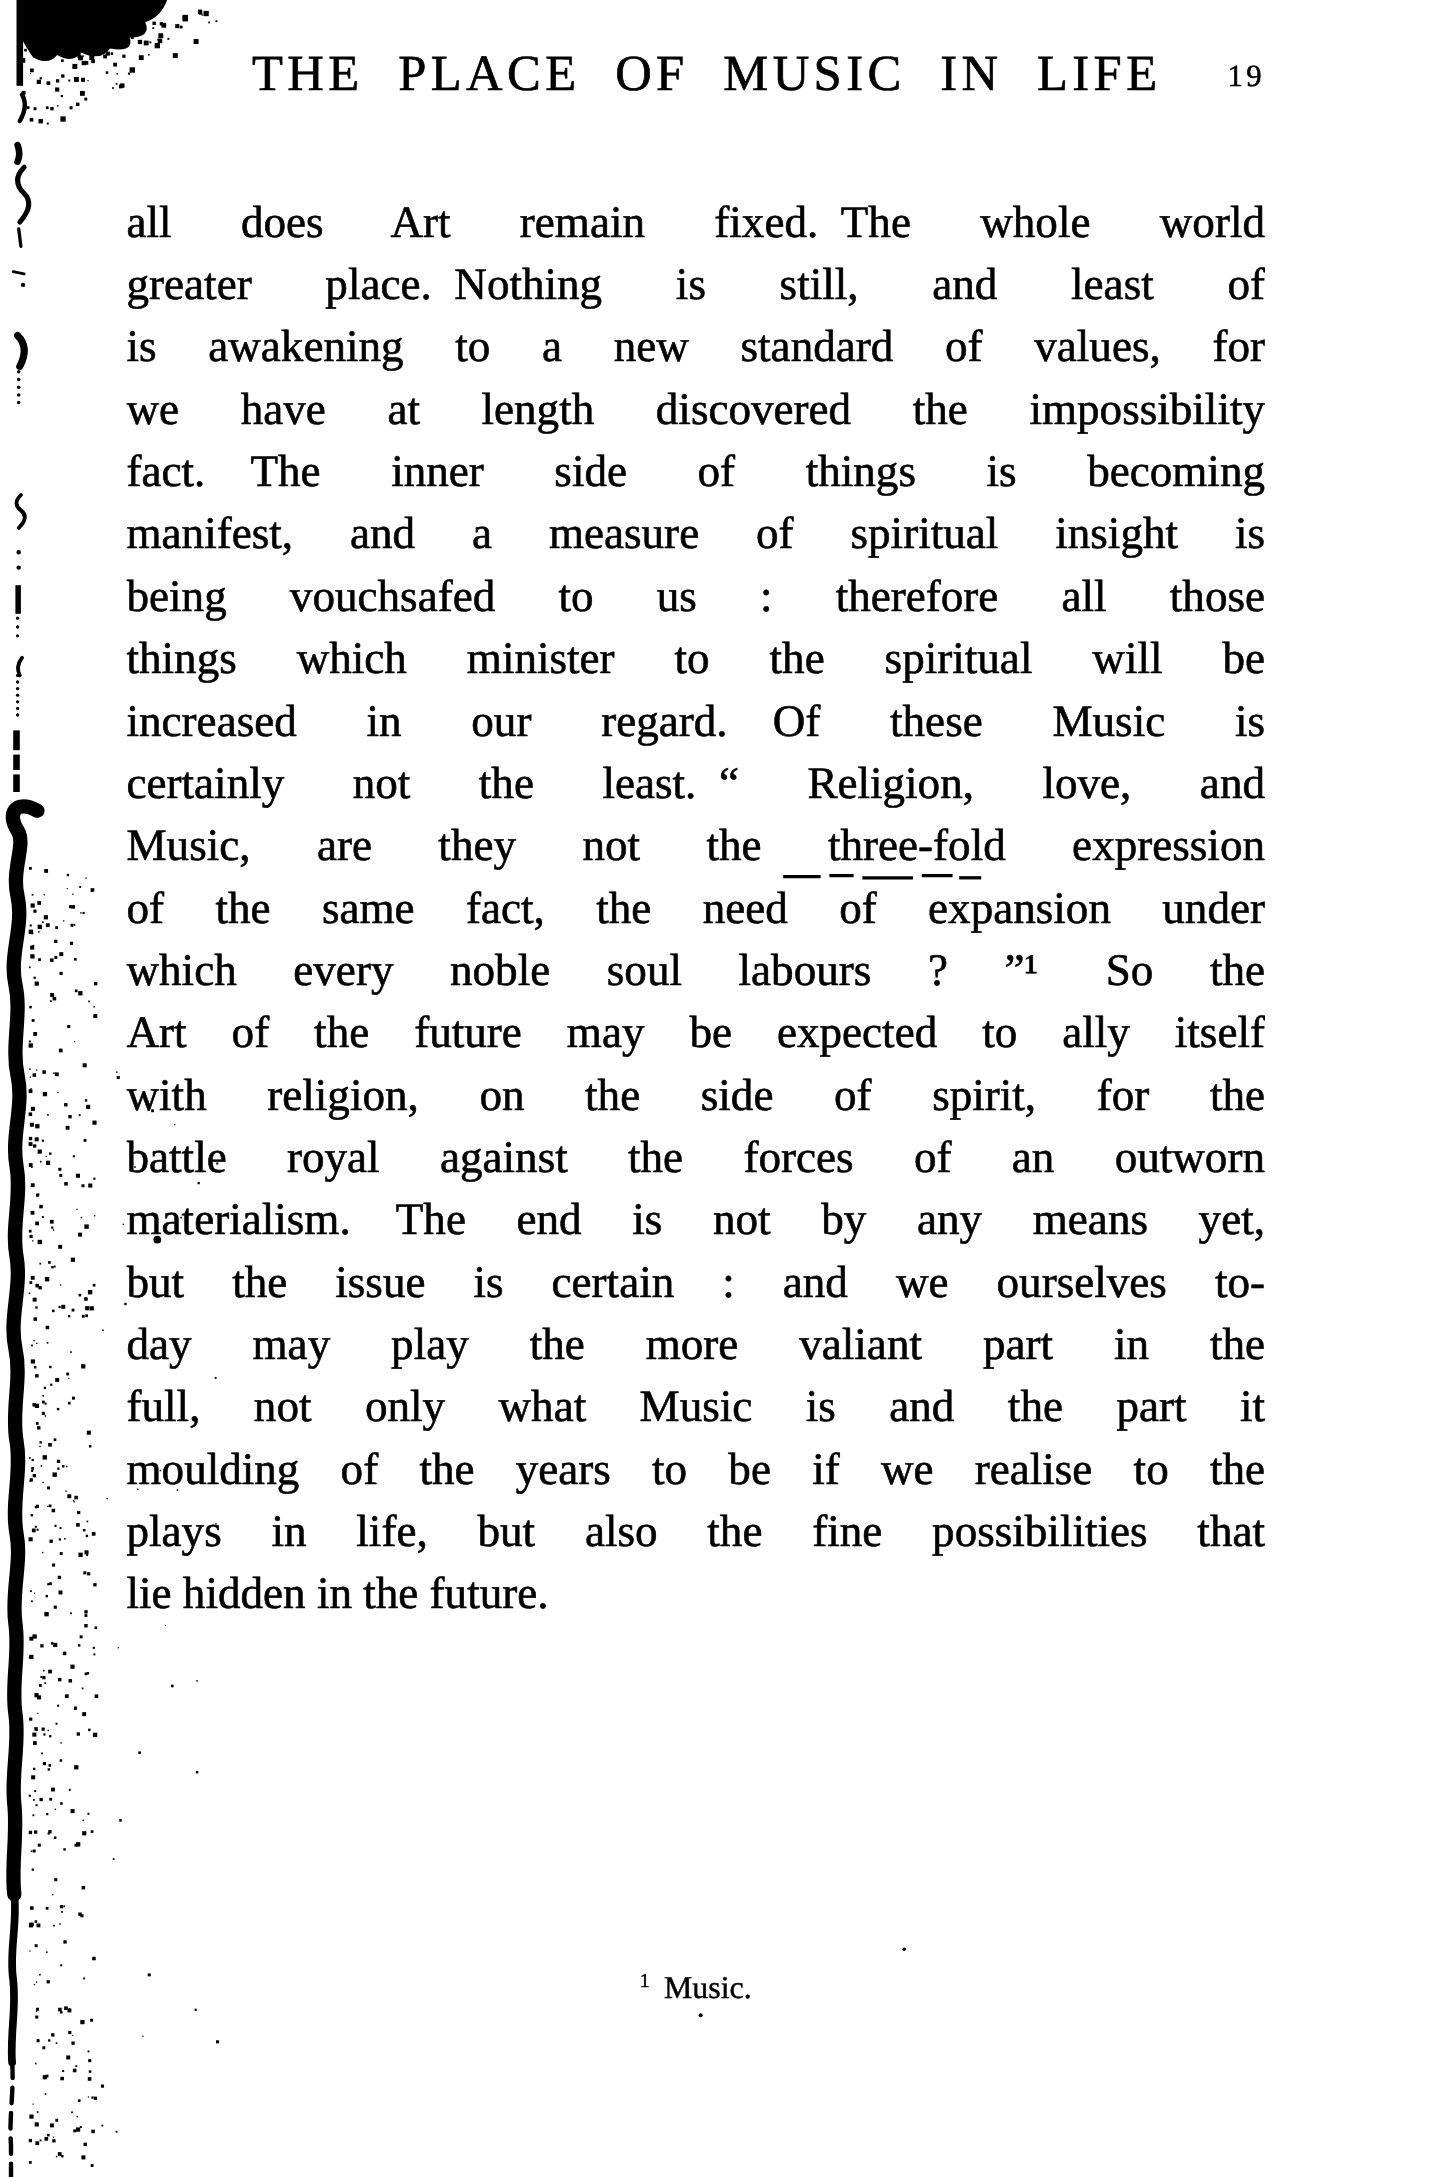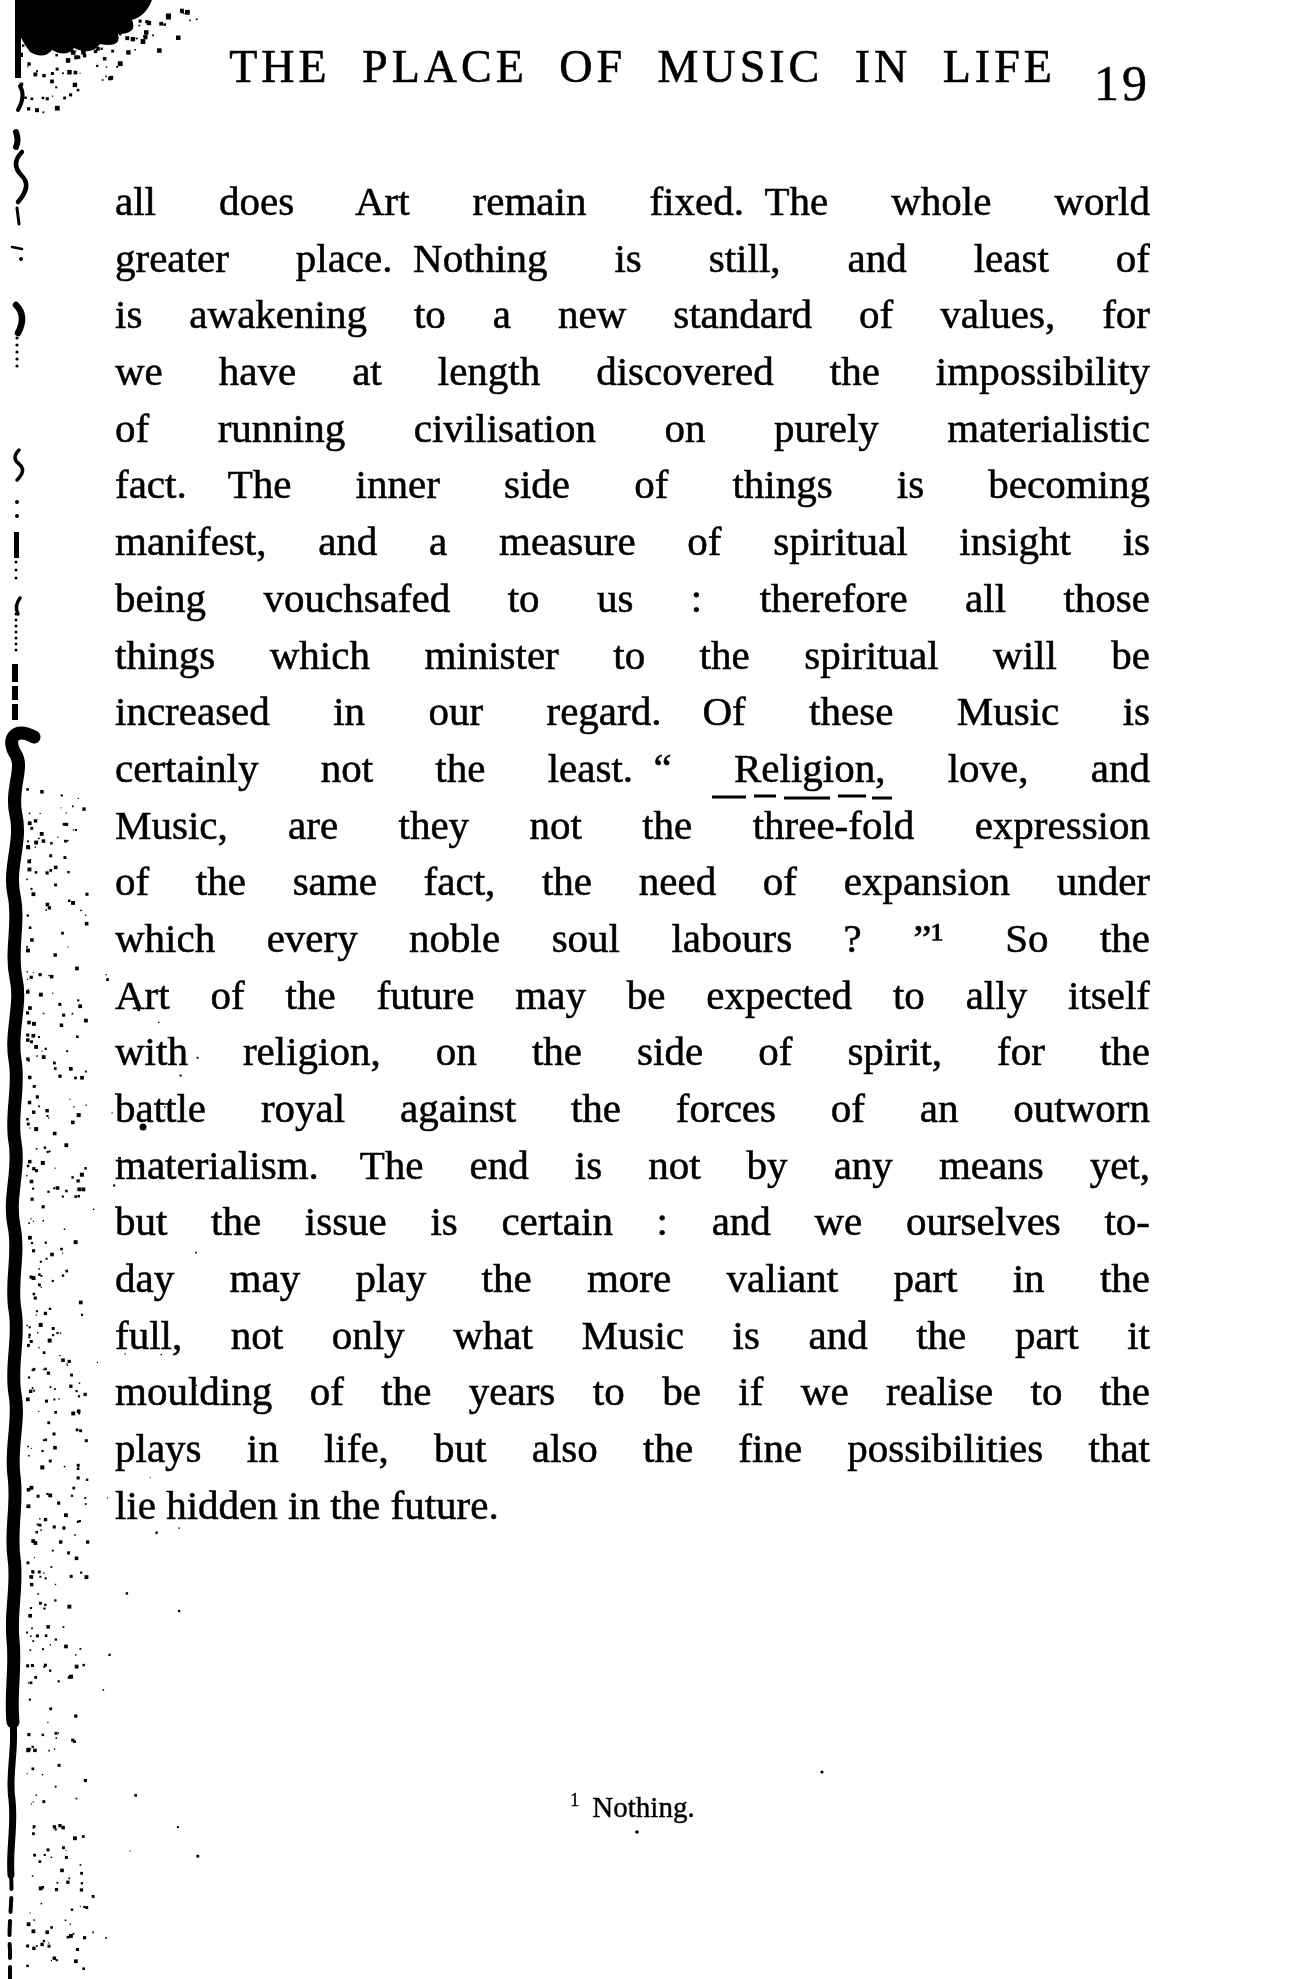--- a/index.html
+++ b/index.html
@@ -17,21 +17,21 @@
     position:absolute;left:115px;top:40px;width:1035px;height:60px;
     text-align:center;white-space:nowrap;
   }
   .head-title{
     display:inline-block;position:relative;transform:translateX(10px);
     font-size:46px;letter-spacing:4px;word-spacing:16px;
     -webkit-text-stroke:0.6px #000;
   }
   .page-number{
     position:absolute;right:0;top:14px;
-    font-size:50px;letter-spacing:3px;margin-left:20px;
+    font-size:28px;letter-spacing:3px;margin-left:20px;
     -webkit-text-stroke:0.5px #000;
   }
 
   .body-text{position:absolute;left:115px;top:173px;width:1035px;}
   .line{
     height:56.7px;line-height:56.7px;font-size:41px;
     text-align:justify;text-align-last:justify;
     -webkit-text-stroke:0.55px #000;
     overflow:hidden;
   }
@@ -694,21 +694,20 @@
     <header class="running-head">
       <div class="head-title">THE PLACE OF MUSIC IN LIFE</div>
       <div class="page-number">19</div>
     </header>
 
     <main class="body-text" id="body-text">
         <div class="line">all does Art remain fixed. The whole world</div>
         <div class="line">greater place. Nothing is still, and least of</div>
         <div class="line">is awakening to a new standard of values, for</div>
         <div class="line">we have at length discovered the impossibility</div>
-        <div class="line">of running civilisation on purely materialistic</div>
         <div class="line">fact.  The inner side of things is becoming</div>
         <div class="line">manifest, and a measure of spiritual insight is</div>
         <div class="line">being vouchsafed to us : therefore all those</div>
         <div class="line">things which minister to the spiritual will be</div>
         <div class="line">increased in our regard.  Of these Music is</div>
         <div class="line">certainly not the least. “ Religion, love, and</div>
         <div class="line">Music, are they not the three-fold expression</div>
         <div class="line">of the same fact, the need of expansion under</div>
         <div class="line">which every noble soul labours ? ”¹   So the</div>
         <div class="line">Art of the future may be expected to ally itself</div>
@@ -717,17 +716,17 @@
         <div class="line">materialism.  The end is not by any means yet,</div>
         <div class="line">but the issue is certain : and we ourselves to-</div>
         <div class="line">day may play the more valiant part in the</div>
         <div class="line">full, not only what Music is and the part it</div>
         <div class="line">moulding of the years to be if we realise to the</div>
         <div class="line">plays in life, but also the fine possibilities that</div>
         <div class="line last">lie hidden in the future.</div>
       </main>
 
     <div class="footnote">
-      <sup>1</sup><span>Nothing.</span>
+      <sup>1</sup><span>Music.</span>
     </div>
 
   </div>
 </div>
 
 </body></html>

